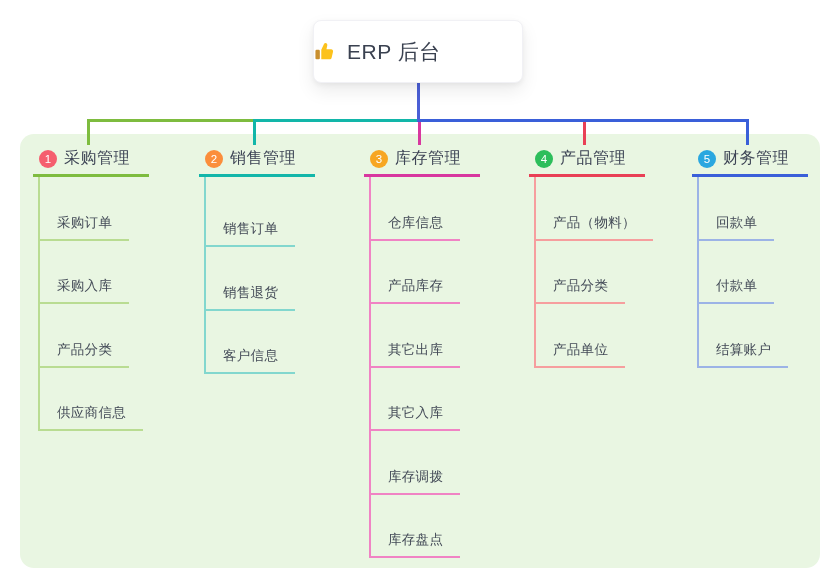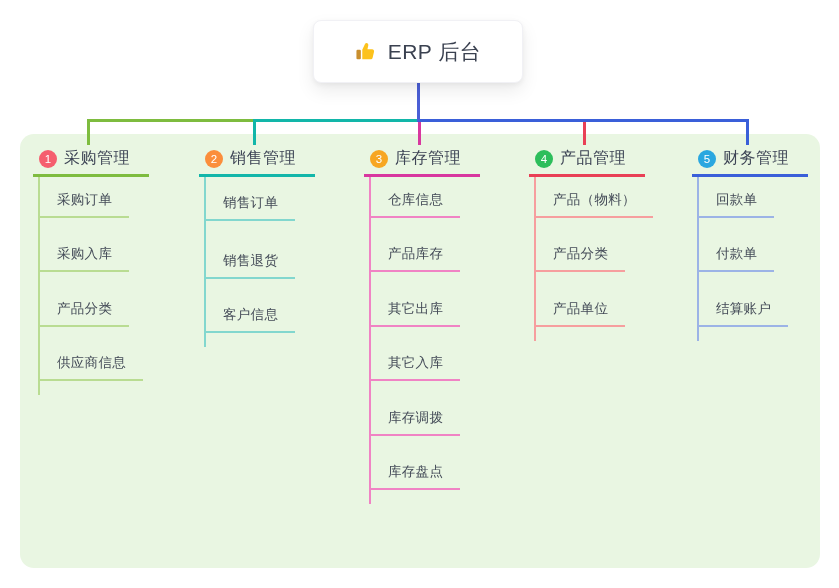--- a/index.html
+++ b/index.html
@@ -7,41 +7,41 @@
   #stage{position:relative;width:839px;height:588px;background:#ffffff;overflow:hidden;}
 
   .panel{position:absolute;left:20px;top:134px;width:800px;height:434px;border-radius:14px;}
 
   svg.wires{position:absolute;left:0;top:0;pointer-events:none;}
 
   .root-card{
     position:absolute;left:313px;top:20px;width:210px;height:63px;
     background:#ffffff;border:1px solid #f1f1f5;border-radius:8px;
     box-sizing:border-box;
-    display:flex;align-items:center;justify-content:center;gap:10px;
+    display:flex;align-items:center;gap:10px;
     box-shadow:0 2px 5px rgba(0,0,0,.05), 0 8px 18px rgba(0,0,0,.08);
     cursor:pointer;
   }
   .thumb{display:flex;align-items:center;}
   .root-label{font-size:21px;color:#3a4150;font-weight:500;letter-spacing:.5px;}
 
   .hdr{
     position:absolute;height:31px;box-sizing:border-box;
     display:flex;align-items:center;gap:7px;padding:0 0 3px 6px;
     border-bottom-style:solid;border-bottom-width:3px;cursor:pointer;
   }
   .badge{
     width:18px;height:18px;border-radius:50%;flex:0 0 auto;
     color:#ffffff;font-size:11.5px;line-height:18px;text-align:center;
     display:inline-block;
   }
   .hlabel{font-size:16px;color:#3d4455;white-space:nowrap;letter-spacing:.5px;}
 
   .kids{position:absolute;border-left:2px solid;}
-  .kid{display:flex;align-items:center;cursor:pointer;}
+  .kid{display:flex;align-items:flex-end;cursor:pointer;margin-top:9px;}
   .klabel{
     display:block;white-space:nowrap;
     padding:0 17px 7px 17px;border-bottom:2px solid;
     font-size:13.5px;color:#434a57;letter-spacing:.3px;
   }
 </style>
 </head>
 <body>
 
 <div id="stage">

